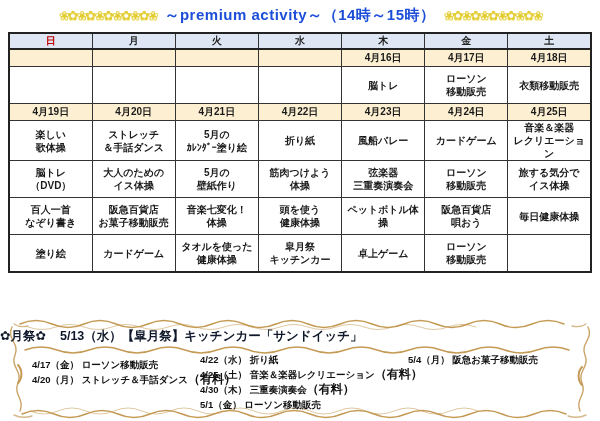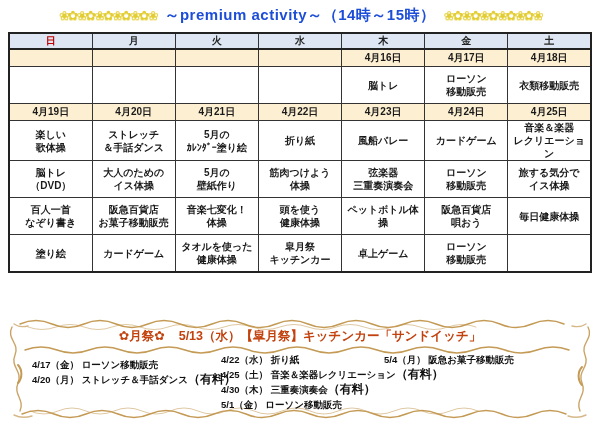--- a/index.html
+++ b/index.html
@@ -21,27 +21,27 @@
   table.cal th{height:14px;background:#dde6f2;font-size:10px;color:#222;}
   table.cal th.sun{color:#c00000;}
   tr.date-row td{height:16px;background:#fdf0d2;font-size:10px;}
   tr.act-row td{height:36px;background:#ffffff;font-size:10px;line-height:1.3;
                 white-space:pre-line;}
   tr.hdr-row th{border-bottom:2px solid #222;}
 
   
   #festival-box{position:absolute;left:0;top:319px;width:600px;height:102px;}
   #festival-box svg.frame{position:absolute;left:0;top:0;}
-  #festival-line{position:absolute;left:0;top:9px;width:600px;text-align:center;
-                 font-size:12.5px;color:#c2410c;}
+  #festival-line{position:absolute;left:0;top:9px;width:600px;text-align:left;
+                 font-size:12.5px;color:#0f172a;}
   #festival-line .badge{margin-right:14px;}
   .notes-col{position:absolute;top:33px;font-size:9.5px;line-height:15px;white-space:nowrap;color:#111;}
   #notes-col1{left:32px;top:38px;}
-  #notes-col2{left:221px;}
-  #notes-col3{left:384px;}
+  #notes-col2{left:200px;}
+  #notes-col3{left:408px;}
   .note-item{display:block;}
   .fee{font-size:12px;}
 </style>
 </head>
 <body>
 
 <div id="page">
 
   <div id="titlebar">
     <span class="garland">❀✿❀✿❀✿❀✿❀✿❀</span>

